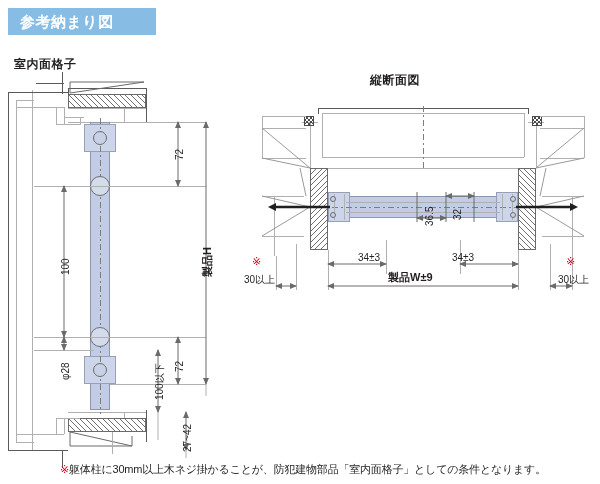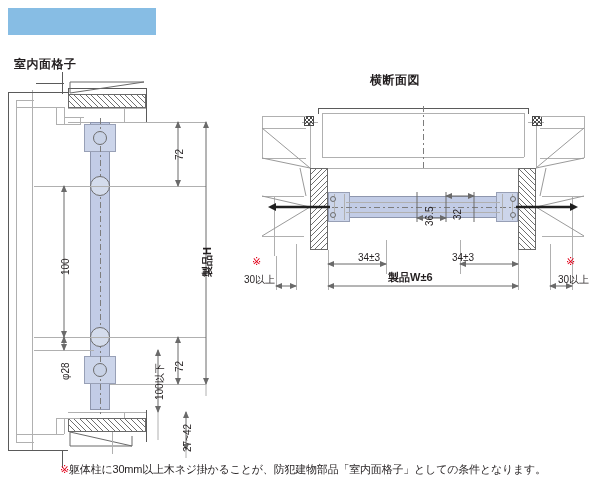--- a/index.html
+++ b/index.html
@@ -74,23 +74,24 @@
   }
 
   svg.ov{position:absolute;left:0;top:0;width:600px;height:484px;overflow:visible;pointer-events:none;}
 </style>
 </head>
 <body>
 
 <div id="page">
 
   <div class="banner"></div>
+  <div class="banner-label">参考納まり図</div>
 
   <div class="sec-title" id="title-vert">室内面格子</div>
-  <div class="sec-title" id="title-horz">横断面図</div>
+  <div class="sec-title" id="title-horz">縦断面図</div>
 
   <div>
 
     <div class="ln v dk" style="left:8px;  top:92px;  height:358px;"></div>
     <div class="ln v lt" style="left:16px; top:100px; height:342px;"></div>
     <div class="ln v lt" style="left:32px; top:90px;  height:360px;"></div>
 
     <div class="ln h dk" style="left:8px;  top:92px;  width:26px;"></div>
     <div class="ln h lt" style="left:16px; top:100px; width:18px;"></div>
     <div class="ln h lt" style="left:16px; top:107px; width:48px;"></div>
@@ -302,21 +303,21 @@
 
       <line x1="328" y1="286" x2="518" y2="286" stroke="#6a6a6a" stroke-width="1" marker-start="url(#arb)" marker-end="url(#ar)"></line>
 
       <line x1="276" y1="286" x2="296" y2="286" stroke="#6a6a6a" stroke-width="1" marker-start="url(#arb)" marker-end="url(#ar)"></line>
 
       <line x1="550" y1="286" x2="572" y2="286" stroke="#6a6a6a" stroke-width="1" marker-start="url(#arb)" marker-end="url(#ar)"></line>
     </svg>
 
     <div class="dim" style="left:358px;top:252px;">34±3</div>
     <div class="dim" style="left:452px;top:252px;">34±3</div>
-    <div class="dim b" style="left:388px;top:272px;">製品W±6</div>
+    <div class="dim b" style="left:388px;top:272px;">製品W±9</div>
 
     <div class="ast" style="left:252px;top:256px;">※</div>
     <div class="dim" style="left:244px;top:274px;">30以上</div>
 
     <div class="ast" style="left:566px;top:256px;">※</div>
     <div class="dim" style="left:558px;top:274px;">30以上</div>
   </div>
 
   <div class="note"><span class="red">※</span><span>躯体柱に30mm以上木ネジ掛かることが、防犯建物部品「室内面格子」としての条件となります。</span></div>
 

